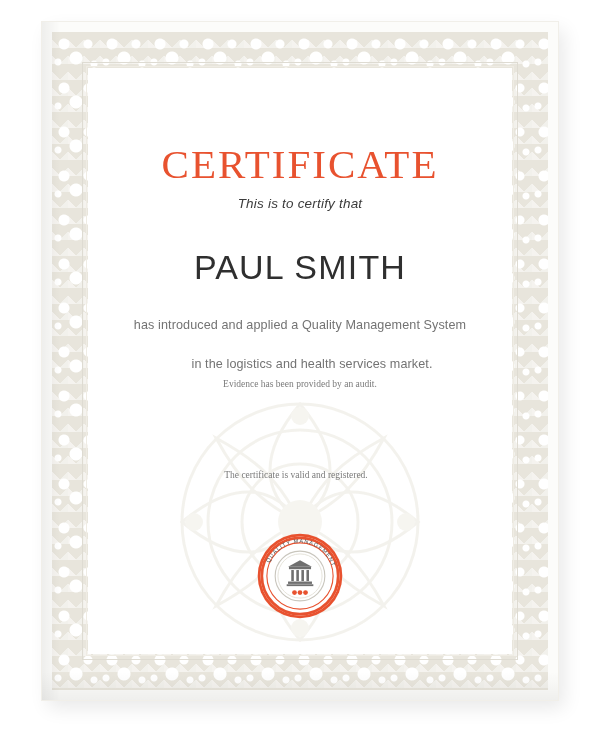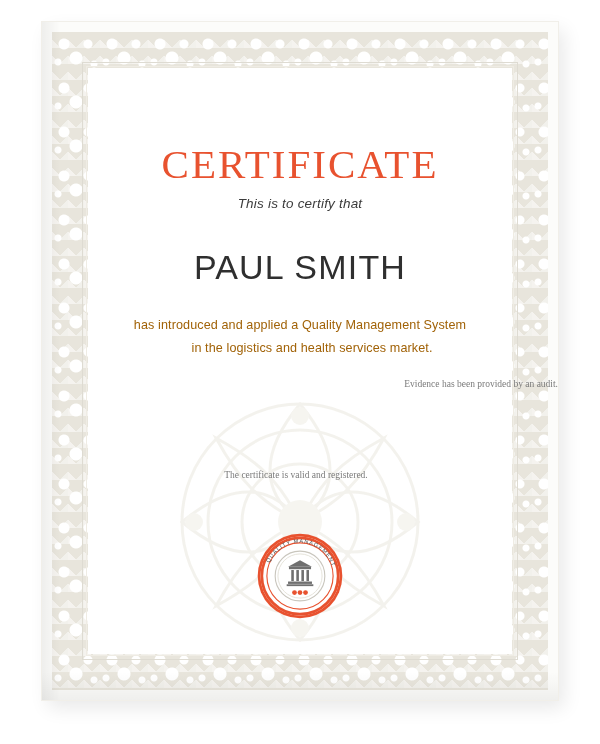--- a/index.html
+++ b/index.html
@@ -145,34 +145,33 @@
     font-size: 34px;
     letter-spacing: 1.2px;
     color: #2f2f2f;
     font-weight: 400;
   }
 
   .body-line {
     position: absolute;
     left: 0; right: 0;
     font-size: 12.6px;
-    color: #a16207;
+    color: #737373;
     letter-spacing: 0.1px;
   }
   .body-line-1 { top: 296px; }
-  .body-line-2 { top: 319px; margin-left: 24px; }
+  .body-line-2 { top: 335px; margin-left: 24px; }
 
   .evidence {
     position: absolute;
     left: 0; right: 0;
     top: 357px;
     font-family: "Liberation Serif", serif;
     font-size: 9.5px;
     color: #7a7a7a;
-    text-align: right;
   }
 
   .validity {
     position: absolute;
     left: 0; right: 8px;
     top: 448px;
     font-family: "Liberation Serif", serif;
     font-size: 9.5px;
     color: #7a7a7a;
   }

